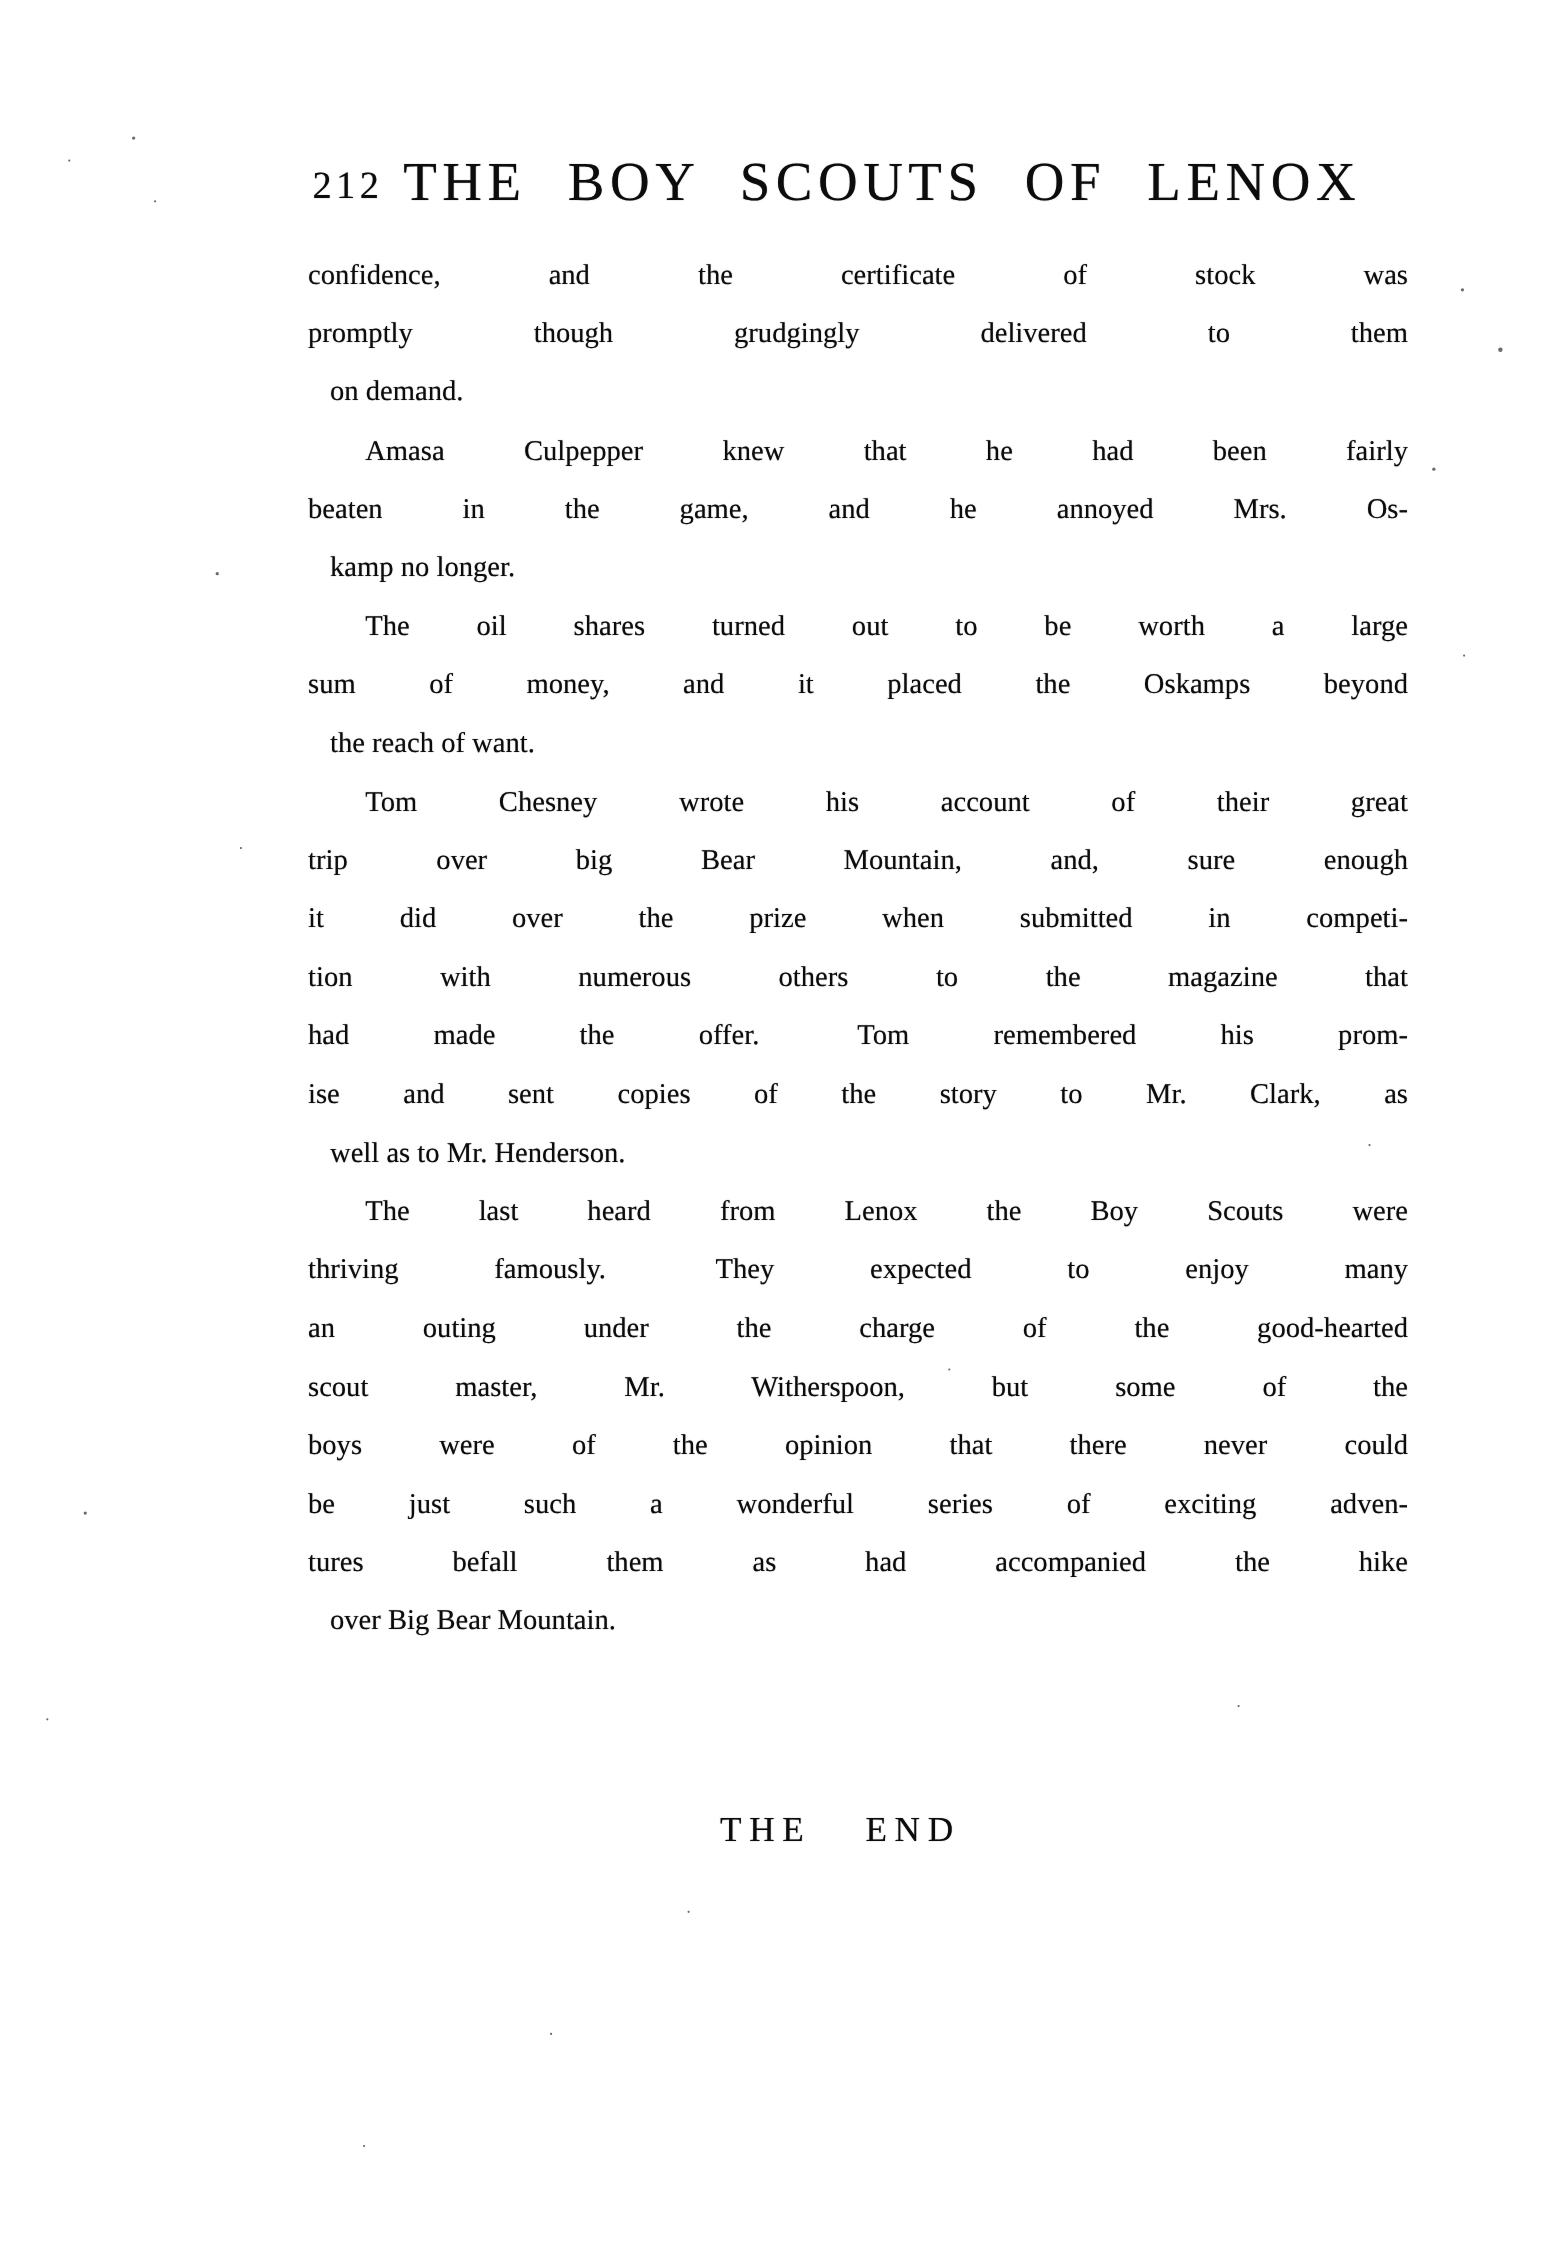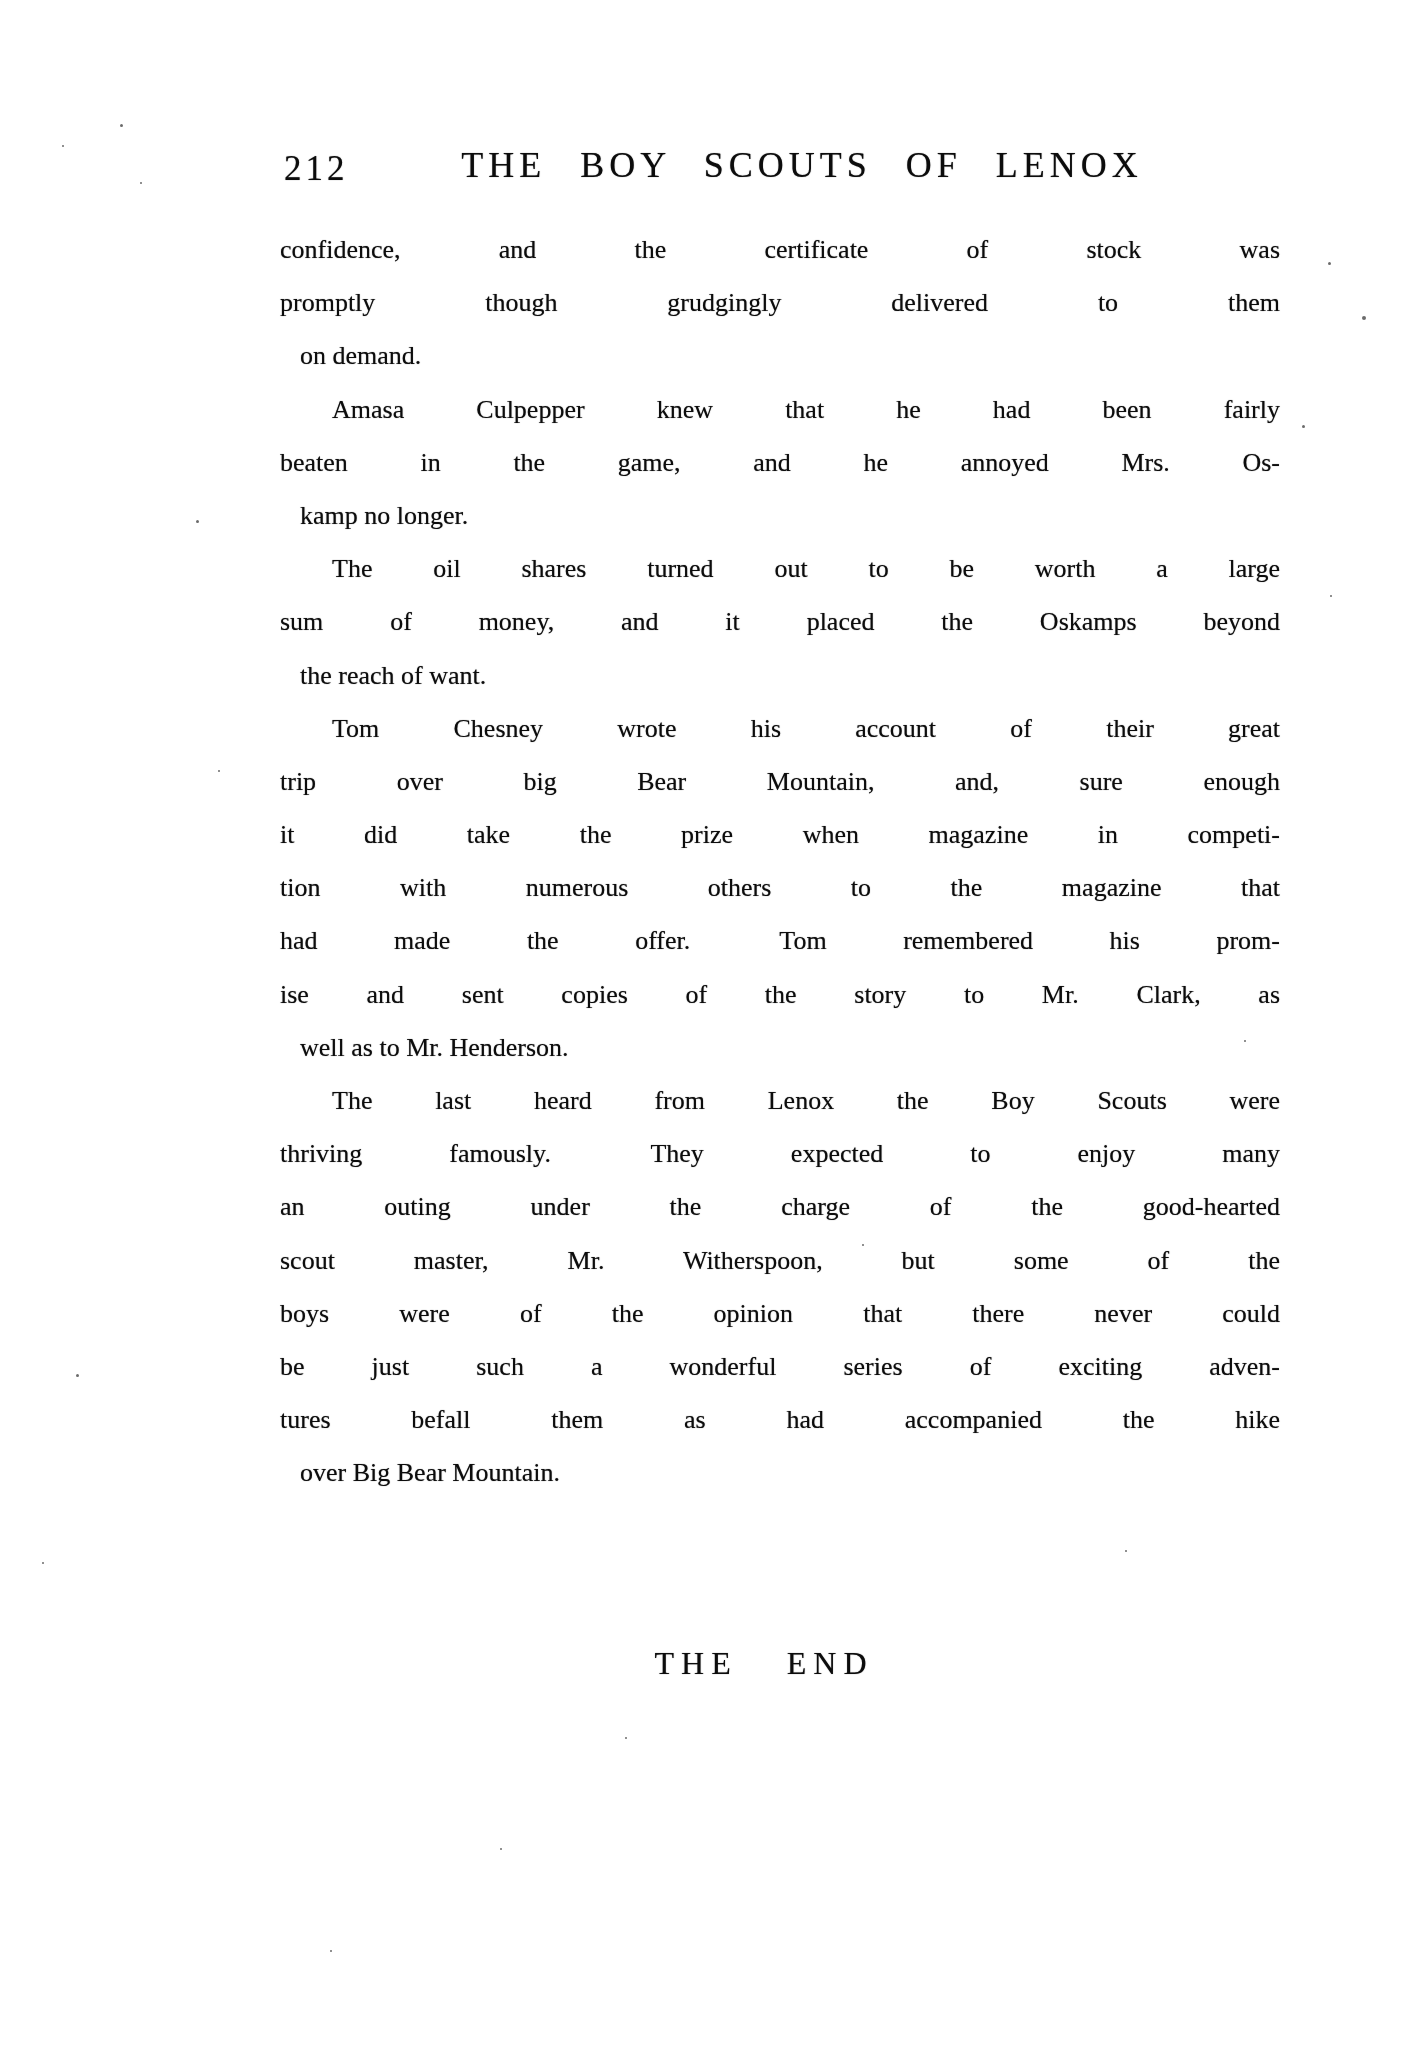--- a/index.html
+++ b/index.html
@@ -34,21 +34,21 @@
     bottom: 3px;
     font-size: 35px;
     letter-spacing: 4px;
     text-align: right;
   }
   .head-title {
     display: block;
     position: relative;
     left: 22px;
     text-align: center;
-    font-size: 36px;
+    font-size: 50px;
     line-height: 50px;
     letter-spacing: 5px;
     word-spacing: 20px;
     white-space: nowrap;
   }
   
   .text-block {
     position: absolute;
     left: 280px;
     top: 223px;
@@ -109,21 +109,21 @@
       <div class="line">promptly though grudgingly delivered to them</div>
       <div class="line par-end">on demand.</div>
       <div class="line indent">Amasa Culpepper knew that he had been fairly</div>
       <div class="line">beaten in the game, and he annoyed Mrs. Os-</div>
       <div class="line par-end">kamp no longer.</div>
       <div class="line indent">The oil shares turned out to be worth a large</div>
       <div class="line">sum of money, and it placed the Oskamps beyond</div>
       <div class="line par-end">the reach of want.</div>
       <div class="line indent">Tom Chesney wrote his account of their great</div>
       <div class="line">trip over big Bear Mountain, and, sure enough</div>
-      <div class="line">it did take the prize when magazine in competi-</div>
+      <div class="line">it did over the prize when submitted in competi-</div>
       <div class="line">tion with numerous others to the magazine that</div>
       <div class="line">had made the offer.  Tom remembered his prom-</div>
       <div class="line">ise and sent copies of the story to Mr. Clark, as</div>
       <div class="line par-end">well as to Mr. Henderson.</div>
       <div class="line indent">The last heard from Lenox the Boy Scouts were</div>
       <div class="line">thriving famously.  They expected to enjoy many</div>
       <div class="line">an outing under the charge of the good-hearted</div>
       <div class="line">scout master, Mr. Witherspoon, but some of the</div>
       <div class="line">boys were of the opinion that there never could</div>
       <div class="line">be just such a wonderful series of exciting adven-</div>

